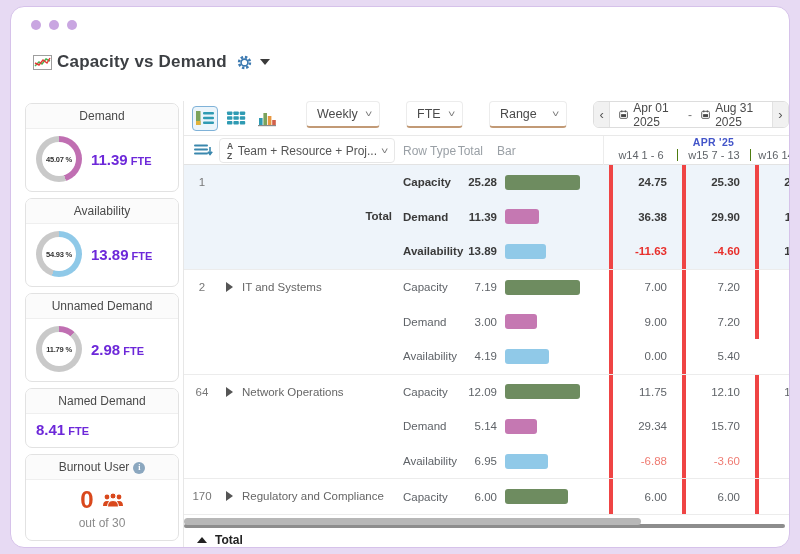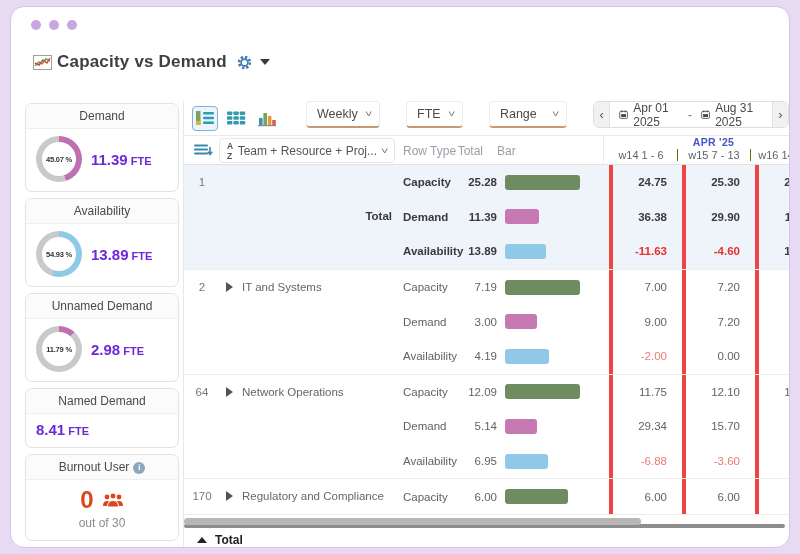--- a/index.html
+++ b/index.html
@@ -349,21 +349,20 @@
                 <span class="cell-week">9.00</span>
                 <span class="cell-week">7.20</span>
                 <span class="cell-week">1.80</span>
               </div>
               <div class="row">
                 <span class="cell-type">Availability</span>
                 <span class="cell-total">4.19</span>
                 <span class="cell-bar">
                   <span class="bar" style="width: 43.5px; background: rgb(144, 201, 232); display: block;"></span>
                 </span>
-                <span class="cell-week neg">-2.00</span>
                 <span class="cell-week">0.00</span>
                 <span class="cell-week">5.40</span>
               </div>
             </div>
             <div class="group">
               <span class="g-id">64</span>
               <span class="g-caret"></span>
               <span class="g-name">Network Operations</span>
               <div class="row">
                 <span class="cell-type">Capacity</span>

